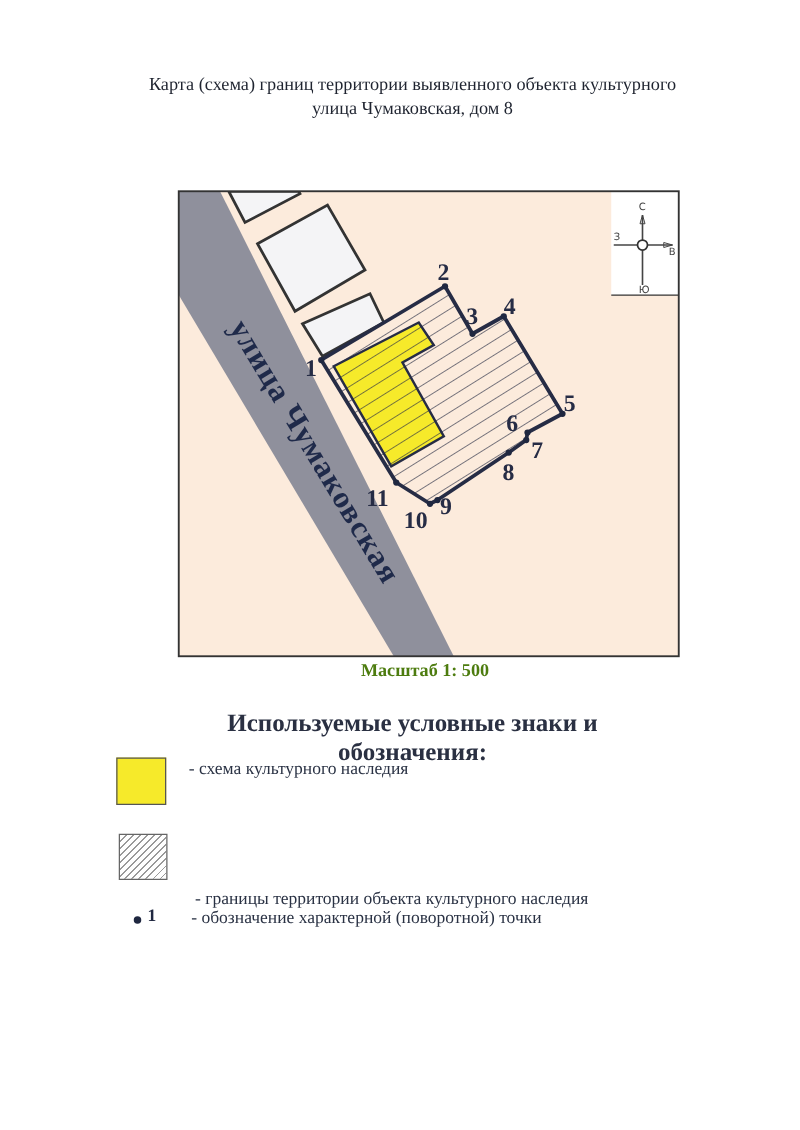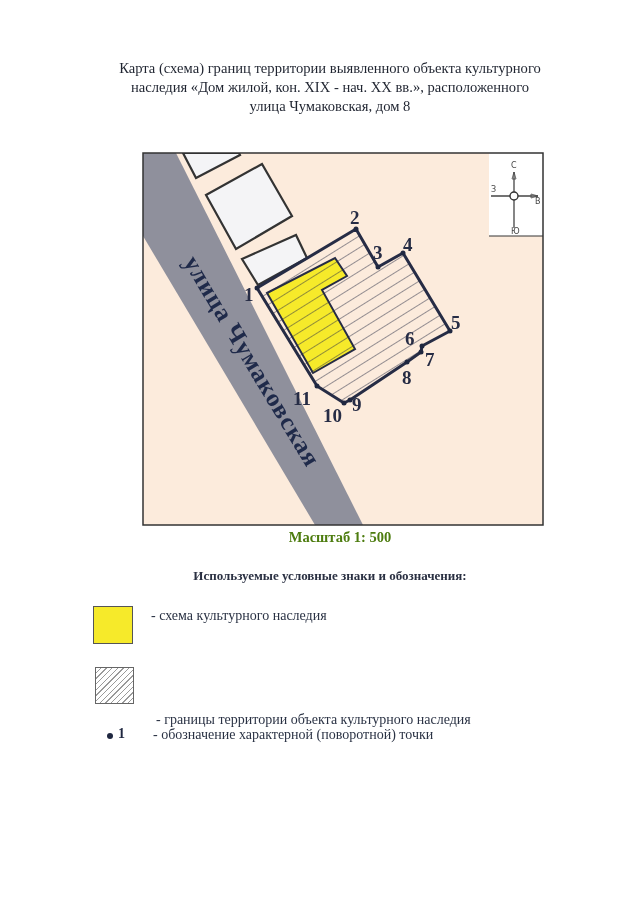--- a/index.html
+++ b/index.html
@@ -14,21 +14,21 @@
   .title div { white-space: nowrap; }
   .map {
     position: absolute; left: 0; top: 0; width: 640px; height: 904px;
   }
   .scale {
     position: absolute; left: 240px; top: 529px; width: 200px; text-align: center;
     font-weight: bold; font-size: 14.5px; color: #4d7c0f;
   }
   .legend-title {
     position: absolute; left: 120px; top: 568px; width: 420px; text-align: center;
-    font-weight: bold; font-size: 13px; color: #2a3042;
+    font-weight: bold; font-size: 20px; color: #2a3042;
   }
   .legend-item { position: absolute; font-size: 14px; color: #2a3244; white-space: nowrap; }
   .swatch-yellow {
     position: absolute; left: 93px; top: 606px; width: 40px; height: 38px;
     background: #f6ea2a; border: 1.5px solid #555; box-sizing: border-box;
   }
   .swatch-hatch {
     position: absolute; left: 95px; top: 667px; width: 39px; height: 37px;
     border: 1.5px solid #666; box-sizing: border-box;
     background: repeating-linear-gradient(135deg, #ffffff 0 3px, #9a9a9a 3px 4px);
@@ -36,21 +36,20 @@
   .dot {
     position: absolute; left: 107px; top: 733px; width: 6px; height: 6px; border-radius: 50%; background: #1f2740;
   }
   .dot-label { position: absolute; left: 118px; top: 726px; font-weight: bold; font-size: 14px; color: #1f2740; }
 </style>
 </head>
 <body>
 
 <div class="title">
   <div>Карта (схема) границ территории выявленного объекта культурного</div>
-  <div>наследия «Дом жилой, кон. XIX - нач. XX вв.», расположенного</div>
   <div>улица Чумаковская, дом 8</div>
 </div>
 
 <svg class="map" viewBox="0 0 640 904" width="640" height="904" xmlns="http://www.w3.org/2000/svg">
   <defs>
     <clipPath id="frameclip">
         <rect x="143" y="153" width="400" height="372"></rect>
       </clipPath>
     <pattern id="hatch" patternUnits="userSpaceOnUse" width="10" height="10" patternTransform="rotate(-32)">
       <line x1="0" y1="0" x2="10" y2="0" stroke="#2b2f45" stroke-width="1"></line>

